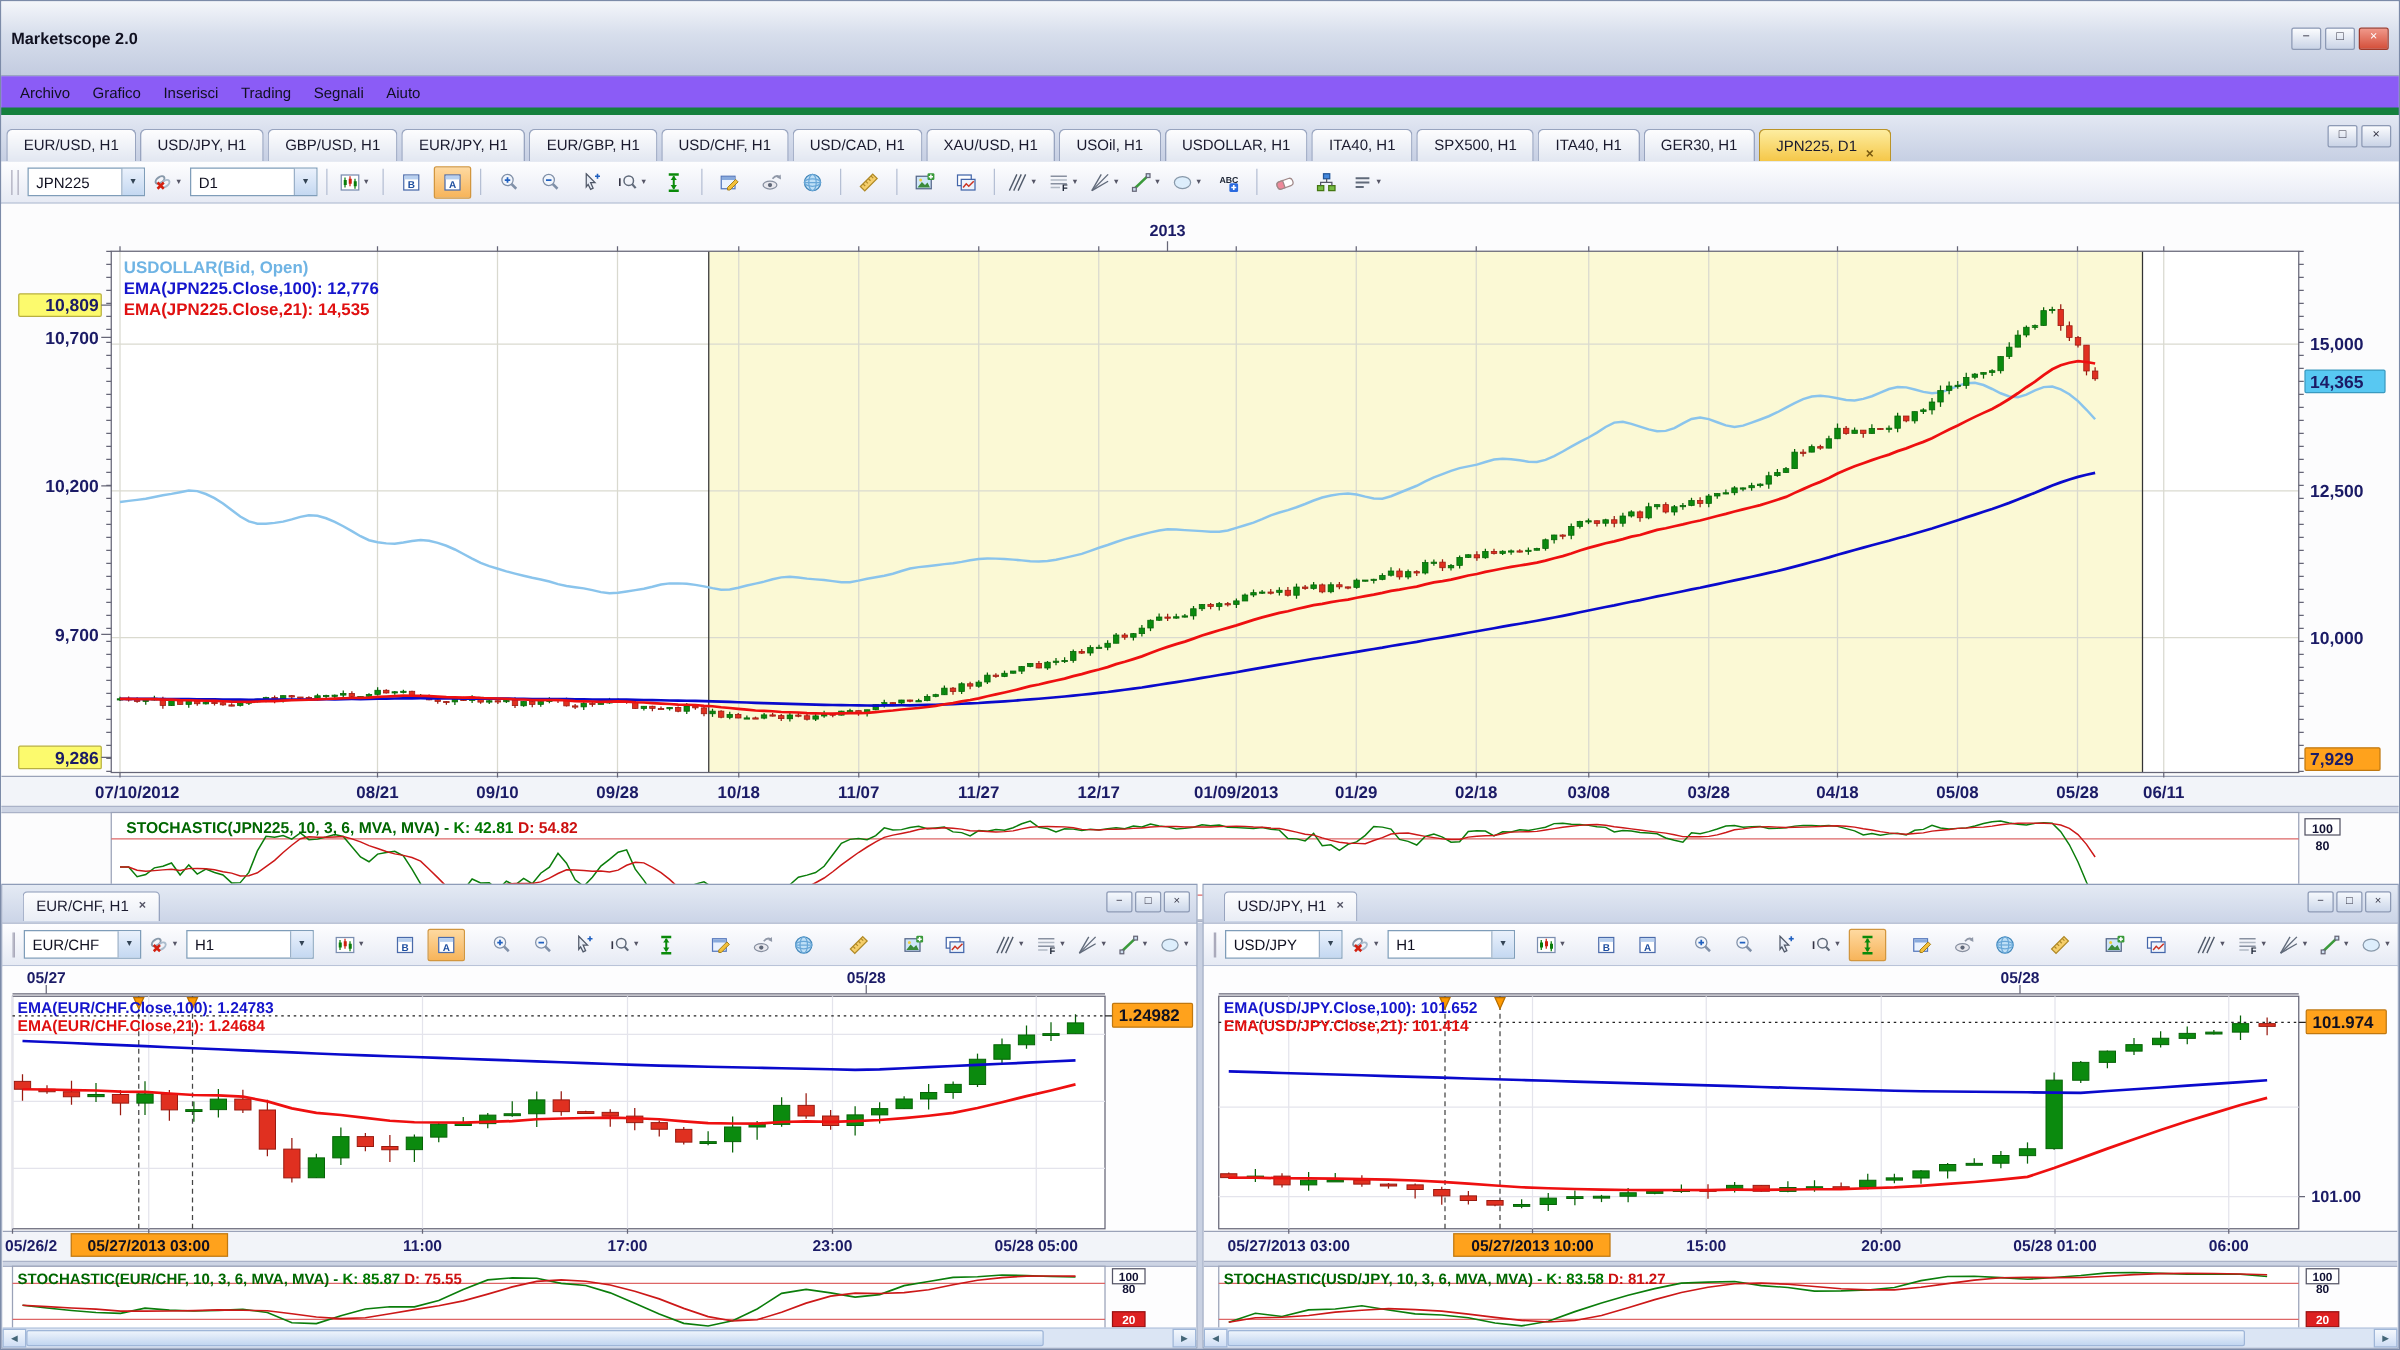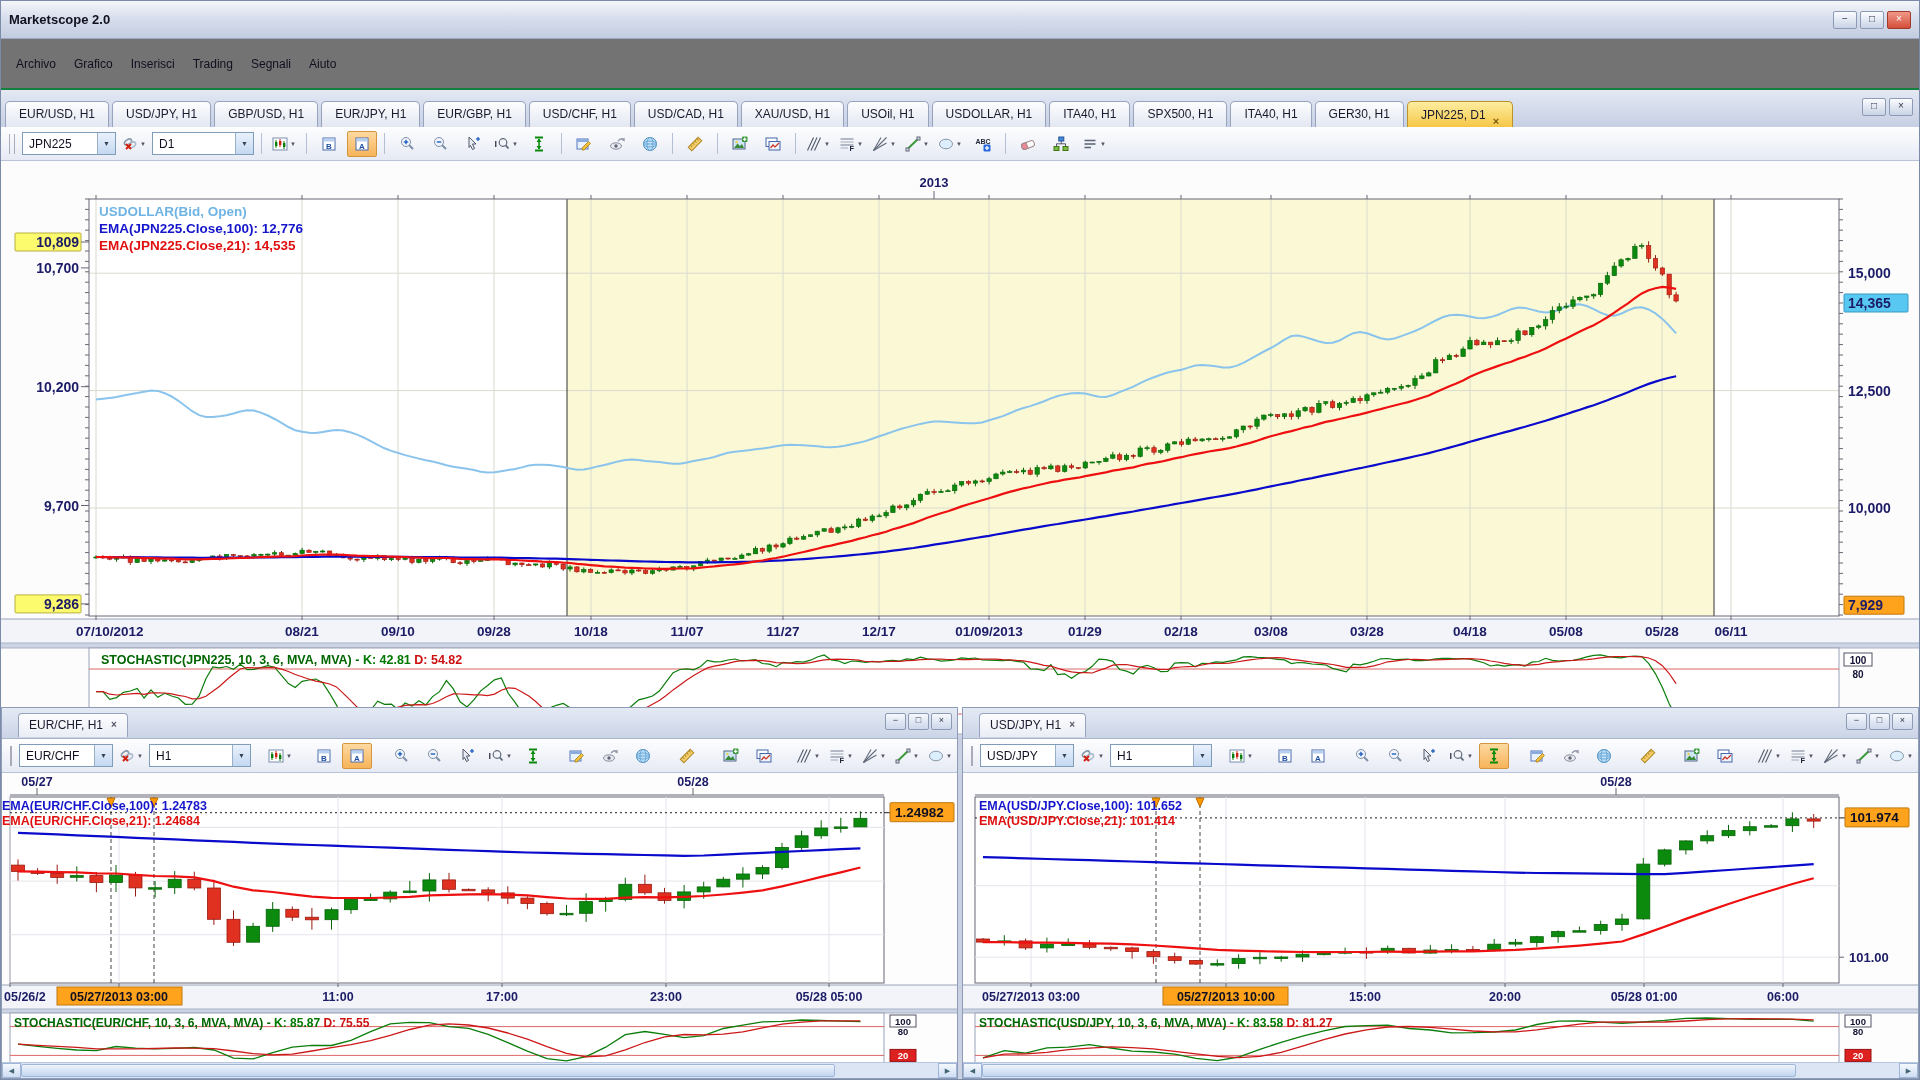--- a/index.html
+++ b/index.html
@@ -1,25 +1,25 @@
 <!DOCTYPE html>
 <html><head>
 <meta charset="utf-8">
 <style>
   html,body{margin:0;padding:0;}
   body{width:1920px;height:1080px;overflow:hidden;font-family:"Liberation Sans",sans-serif;background:#aab4c8;}
   #app{position:relative;width:1918px;height:1078px;background:#c9d1e2;border:1px solid #7c8ba8;}
   
-  .titlebar{height:27px;background:linear-gradient(#f4f6fa,#d7deec 45%,#c3cce0);display:flex;align-items:center;padding:5px 8px;border-bottom:1px solid #9aa6c2;}
+  .titlebar{height:27px;background:linear-gradient(#f4f6fa,#d7deec 45%,#c3cce0);display:flex;align-items:center;padding:16px 8px;border-bottom:1px solid #9aa6c2;}
   .title{font-weight:bold;font-size:13px;color:#101020;}
   .winbtns{margin-left:auto;display:flex;gap:3px;}
   .wbtn{width:22px;height:16px;border:1px solid #8d9ab5;border-radius:2px;background:linear-gradient(#fbfcfe,#c9d3e6);font-size:10px;line-height:14px;text-align:center;color:#334;}
   .wbtn.close{background:linear-gradient(#f0988a,#d44f3a);color:#fff;border-color:#a03a2a;}
   
-  .menubar{height:25px;background:#737373;display:flex;align-items:center;padding:12px 6px;border-bottom:2px solid #15803d;font-size:12px;color:#101020;}
+  .menubar{height:25px;background:#8b5cf6;display:flex;align-items:center;padding:0 6px;border-bottom:6px solid #15803d;font-size:12px;color:#101020;}
   .menu-item{padding:3px 9px;}
   
   .mdi-tabbar{height:32px;background:linear-gradient(#e3e8f3,#c6cfe3);display:flex;align-items:flex-end;padding:5px 0 0 4px;position:relative;}
   .mtab{height:25px;padding:0 13px;margin-right:3px;border:1px solid #98a4bf;border-bottom:none;border-radius:5px 5px 0 0;background:linear-gradient(#fdfdfe,#e2e7f1);font-size:12px;line-height:24px;color:#1a1a2e;white-space:nowrap;}
   .mtab.active{background:linear-gradient(#fdeda0,#f5c748);border-color:#bb9428;display:flex;align-items:flex-end;gap:7px;}
   .mtab .x{color:#7a5a10;font-size:11px;font-weight:bold;line-height:1;}
   .mdi-btns{position:absolute;right:6px;top:8px;display:flex;gap:3px;}
   
   .toolbar{height:33px;background:linear-gradient(#fefeff,#e6eaf4);border-bottom:1px solid #b9c3d8;display:flex;align-items:center;padding:0 4px;gap:3px;}
   .grip{width:4px;height:20px;border-left:1px solid #aab;border-right:1px solid #aab;margin:0 4px;}
@@ -1374,21 +1374,21 @@
           </g>
           <g>
             <polyline points="16.0,271.2 35.6,272.3 55.2,273.4 74.8,274.3 94.4,275.9 114.0,275.9 133.5,275.8 153.1,275.5 172.7,274.9 192.3,275.2 211.9,275.6 231.5,278.0 251.1,280.6 270.7,281.9 290.3,281.2 309.9,278.0 329.5,274.7 349.0,271.6 368.6,267.7 388.2,262.3 407.8,256.5 427.4,252.1 447.0,250.9 466.6,252.0 486.2,255.0 505.8,260.0 525.4,266.1 545.0,273.7 564.5,280.3 584.1,283.8 603.7,282.8 623.3,276.8 642.9,269.5 662.5,263.9 682.1,261.5 701.7,261.8 721.3,261.1 740.9,258.8 760.5,254.8 780.0,251.2 799.6,249.1 819.2,247.9 838.8,247.8 858.4,247.9" fill="none" stroke="#cc1818" stroke-width="1.3"></polyline>
           </g>
           <text x="12" y="254" font-size="12" font-weight="bold"><tspan fill="#006600">STOCHASTIC(EUR/CHF, 10, 3, 6, MVA, MVA) - </tspan><tspan fill="#007700">K: 85.87</tspan><tspan fill="#cc1010">  D: 75.55</tspan></text>
           <rect x="888" y="242" width="26" height="12" fill="#ffffff" stroke="#555566"></rect>
           <text x="901" y="252" font-size="9.5" font-weight="bold" fill="#111133" text-anchor="middle">100</text>
           <text x="901" y="261.6" font-size="9.5" font-weight="bold" fill="#111133" text-anchor="middle">80</text>
           <rect x="888" y="276.4" width="26" height="12" fill="#dd2020" stroke="#991010"></rect>
           <text x="901" y="286.4" font-size="9.5" font-weight="bold" fill="#ffffff" text-anchor="middle">20</text>
-        </svg><div class="legend" style="left: 0; top: 26px; font-size: 12.5px;">
+        </svg><div class="legend" style="left: 12px; top: 26px; font-size: 12.5px;">
           <div style="color: rgb(21, 21, 204); line-height: 15px;">EMA(EUR/CHF.Close,100): 1.24783</div>
           <div style="color: rgb(224, 16, 16); line-height: 15px;">EMA(EUR/CHF.Close,21): 1.24684</div>
         </div></div>
       <div class="scrollbar">
         <div class="sb-arrow">◀</div>
         <div class="sb-thumb" style="width: 85%;"></div>
         <div class="sb-space"></div>
         <div class="sb-arrow">▶</div>
       </div>
     </div>

